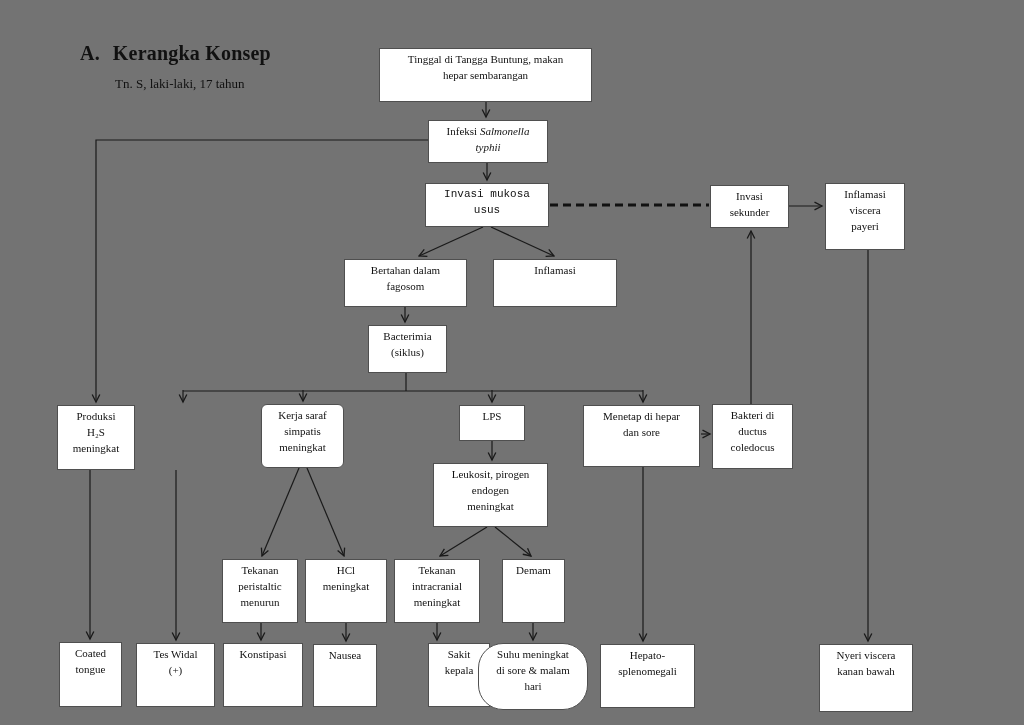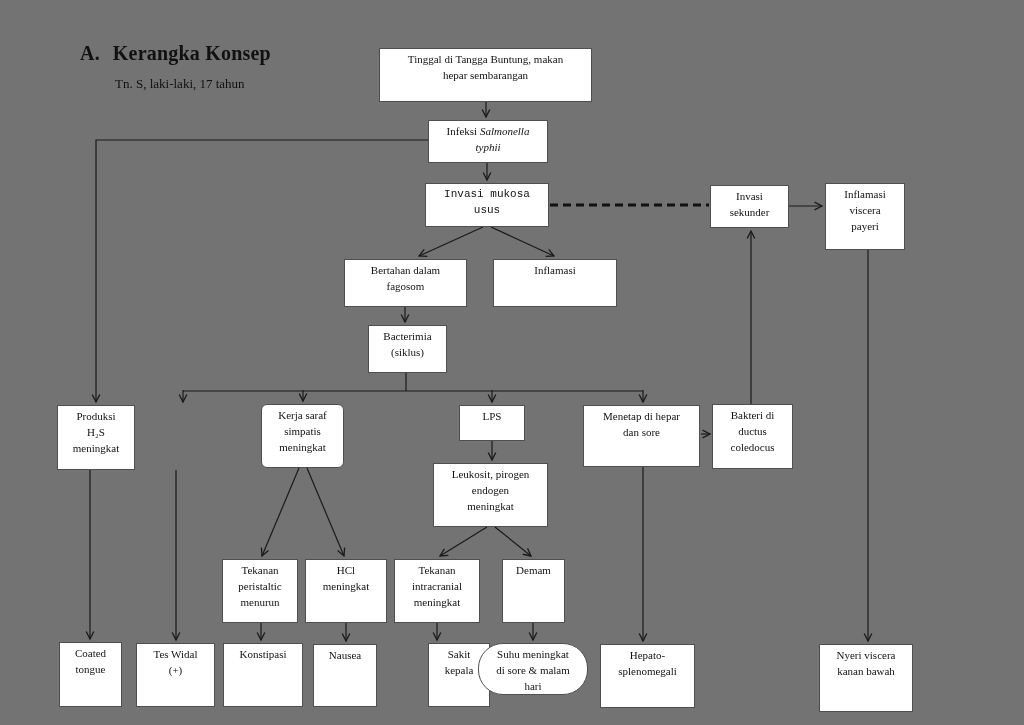--- a/index.html
+++ b/index.html
@@ -162,21 +162,21 @@
         <div class="node-line"><span>Tes Widal</span></div>
         <div class="node-line"><span>(+)</span></div>
       </div>
       <div class="node" style="left: 313px; top: 644px; width: 64px; height: 63px;">
         <div class="node-line"><span>Nausea</span></div>
       </div>
       <div class="node" style="left: 407px; top: 643px; width: 62px; height: 64px; margin-left: 21px;">
         <div class="node-line"><span>Sakit</span></div>
         <div class="node-line"><span>kepala</span></div>
       </div>
-      <div class="node" style="left: 478px; top: 643px; width: 110px; height: 52px; border-radius: 25px;">
+      <div class="node" style="left: 478px; top: 643px; width: 110px; height: 67px; border-radius: 25px;">
         <div class="node-line"><span>Suhu meningkat</span></div>
         <div class="node-line"><span>di sore &amp; malam</span></div>
         <div class="node-line"><span>hari</span></div>
       </div>
       <div class="node" style="left: 600px; top: 644px; width: 95px; height: 64px;">
         <div class="node-line"><span>Hepato-</span></div>
         <div class="node-line"><span>splenomegali</span></div>
       </div>
       <div class="node" style="left: 819px; top: 644px; width: 94px; height: 68px;">
         <div class="node-line"><span>Nyeri viscera</span></div>

